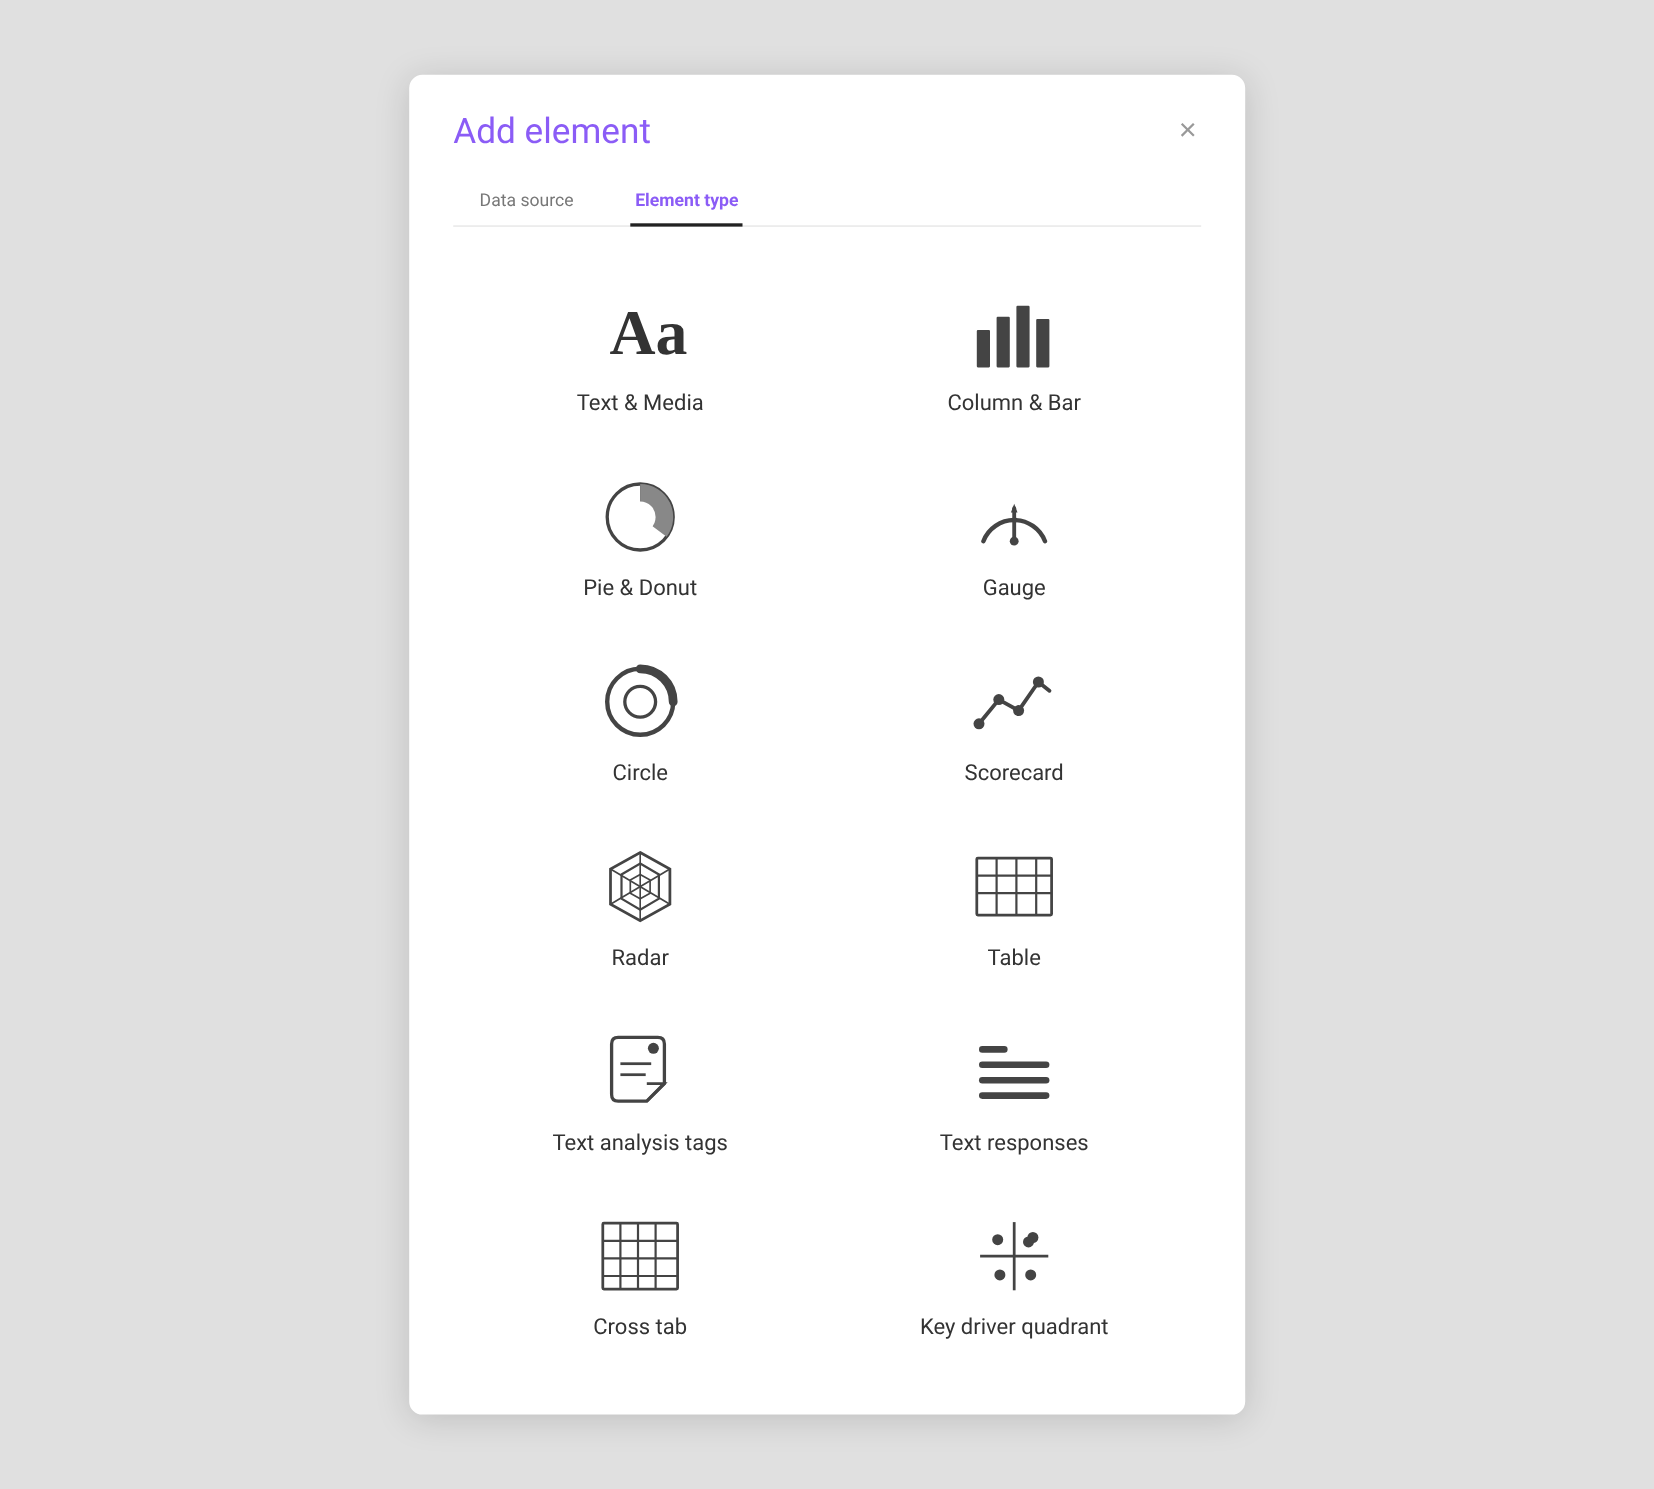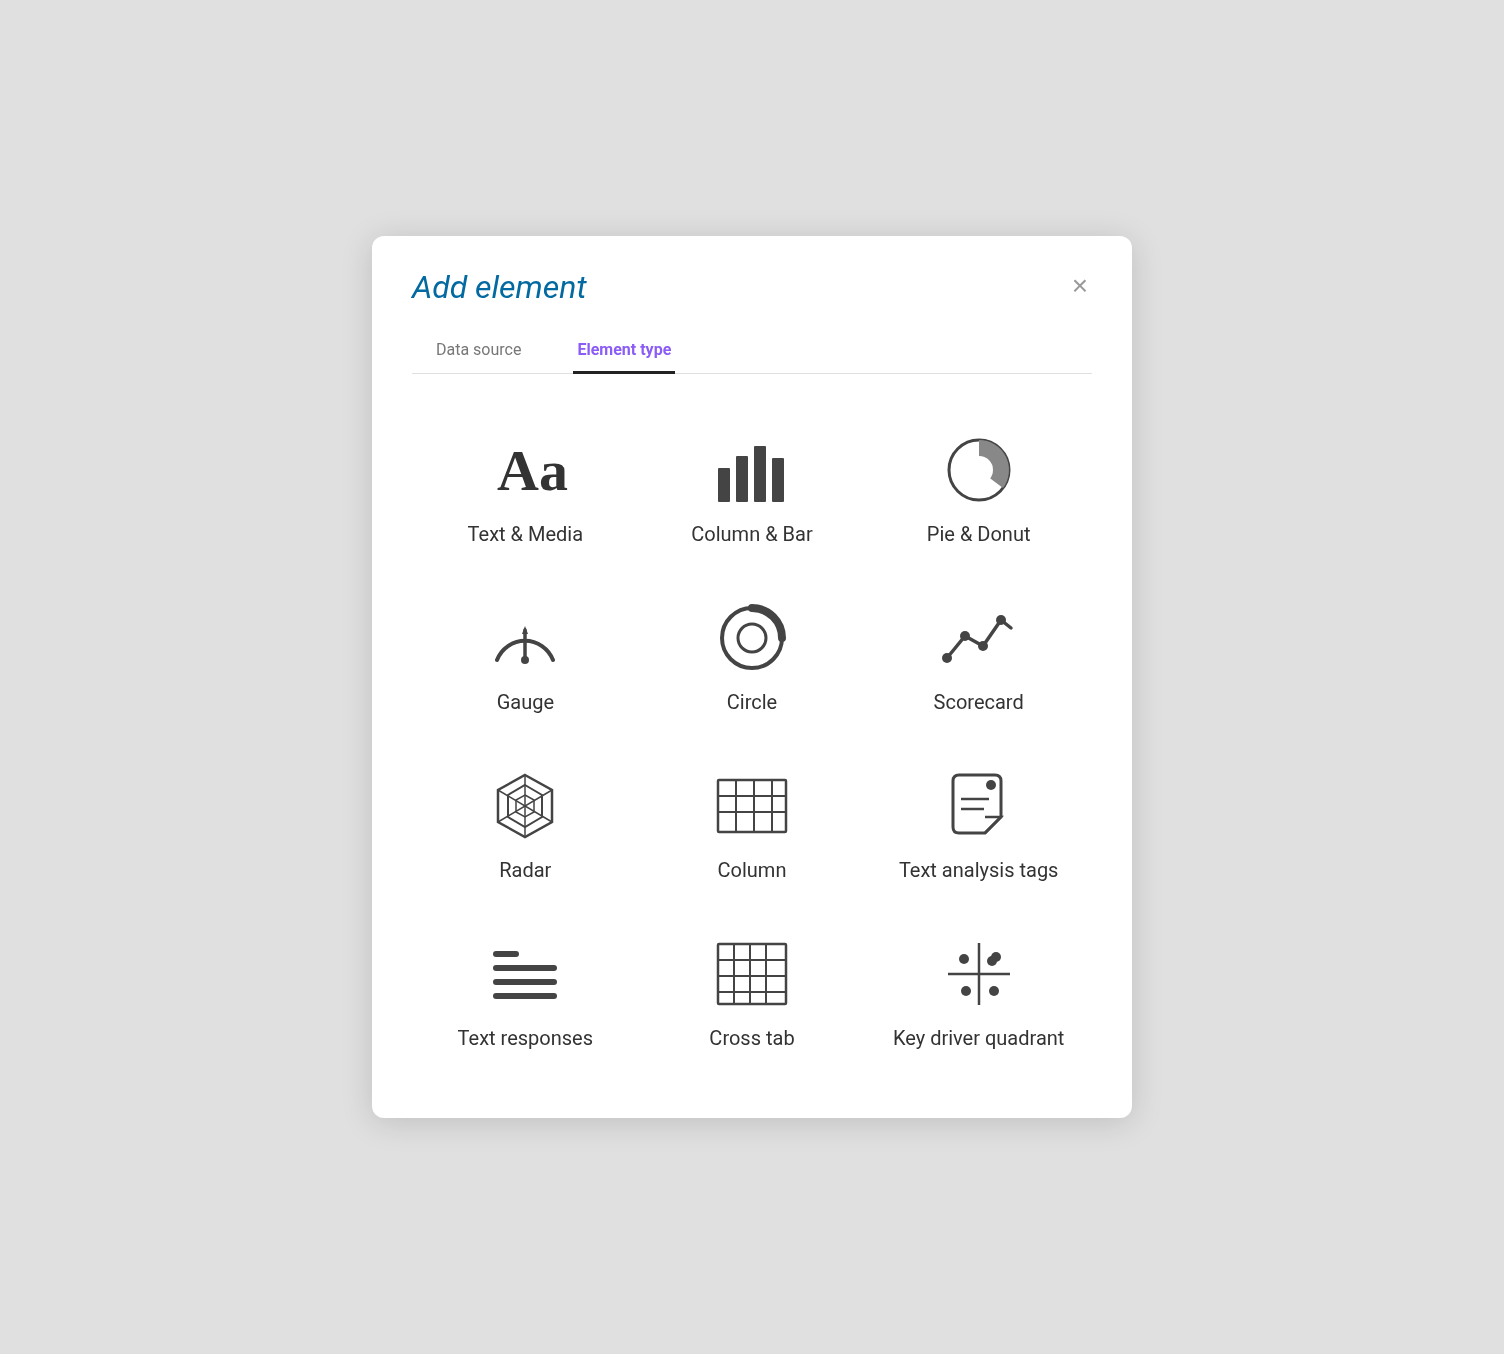--- a/index.html
+++ b/index.html
@@ -25,22 +25,21 @@
     .dialog-header {
       display: flex;
       justify-content: space-between;
       align-items: flex-start;
       margin-bottom: 24px;
     }
 
     .dialog-title {
       font-size: 32px;
       font-weight: 400;
-      color: #0369a1;
-      font-style: italic;
+      color: #8b5cf6;
     }
 
     .close-btn {
       background: none;
       border: none;
       cursor: pointer;
       color: #999;
       font-size: 28px;
       line-height: 1;
       padding: 4px;
@@ -65,21 +64,21 @@
     }
 
     .tab.active {
       color: #8b5cf6;
       font-weight: 700;
       border-bottom: 3px solid #222;
     }
 
     .grid {
       display: grid;
-      grid-template-columns: repeat(3, 1fr);
+      grid-template-columns: repeat(2, 1fr);
       gap: 0;
     }
 
     .grid-item {
       display: flex;
       flex-direction: column;
       align-items: center;
       padding: 24px 16px 28px 16px;
       cursor: pointer;
       border-radius: 8px;
@@ -210,21 +209,21 @@
       <div class="icon-wrap">
         <svg width="72" height="60" viewBox="0 0 72 60">
           <rect x="2" y="4" width="68" height="52" fill="none" stroke="#444" stroke-width="2.5" rx="1"></rect>
           <line x1="2" y1="20" x2="70" y2="20" stroke="#444" stroke-width="2"></line>
           <line x1="2" y1="36" x2="70" y2="36" stroke="#444" stroke-width="2"></line>
           <line x1="20" y1="4" x2="20" y2="56" stroke="#444" stroke-width="2"></line>
           <line x1="38" y1="4" x2="38" y2="56" stroke="#444" stroke-width="2"></line>
           <line x1="56" y1="4" x2="56" y2="56" stroke="#444" stroke-width="2"></line>
         </svg>
       </div>
-      <span class="item-label">Column</span>
+      <span class="item-label">Table</span>
     </div>
 
 
     <div class="grid-item">
       <div class="icon-wrap">
         <svg width="60" height="70" viewBox="0 0 60 70">
           <path d="M10 4 L46 4 Q52 4 52 10 L52 46 L36 62 L10 62 Q4 62 4 56 L4 10 Q4 4 10 4 Z" fill="none" stroke="#444" stroke-width="3"></path>
           <circle cx="42" cy="14" r="5" fill="#444"></circle>
           <line x1="12" y1="28" x2="40" y2="28" stroke="#444" stroke-width="2.5"></line>
           <line x1="12" y1="38" x2="35" y2="38" stroke="#444" stroke-width="2.5"></line>

